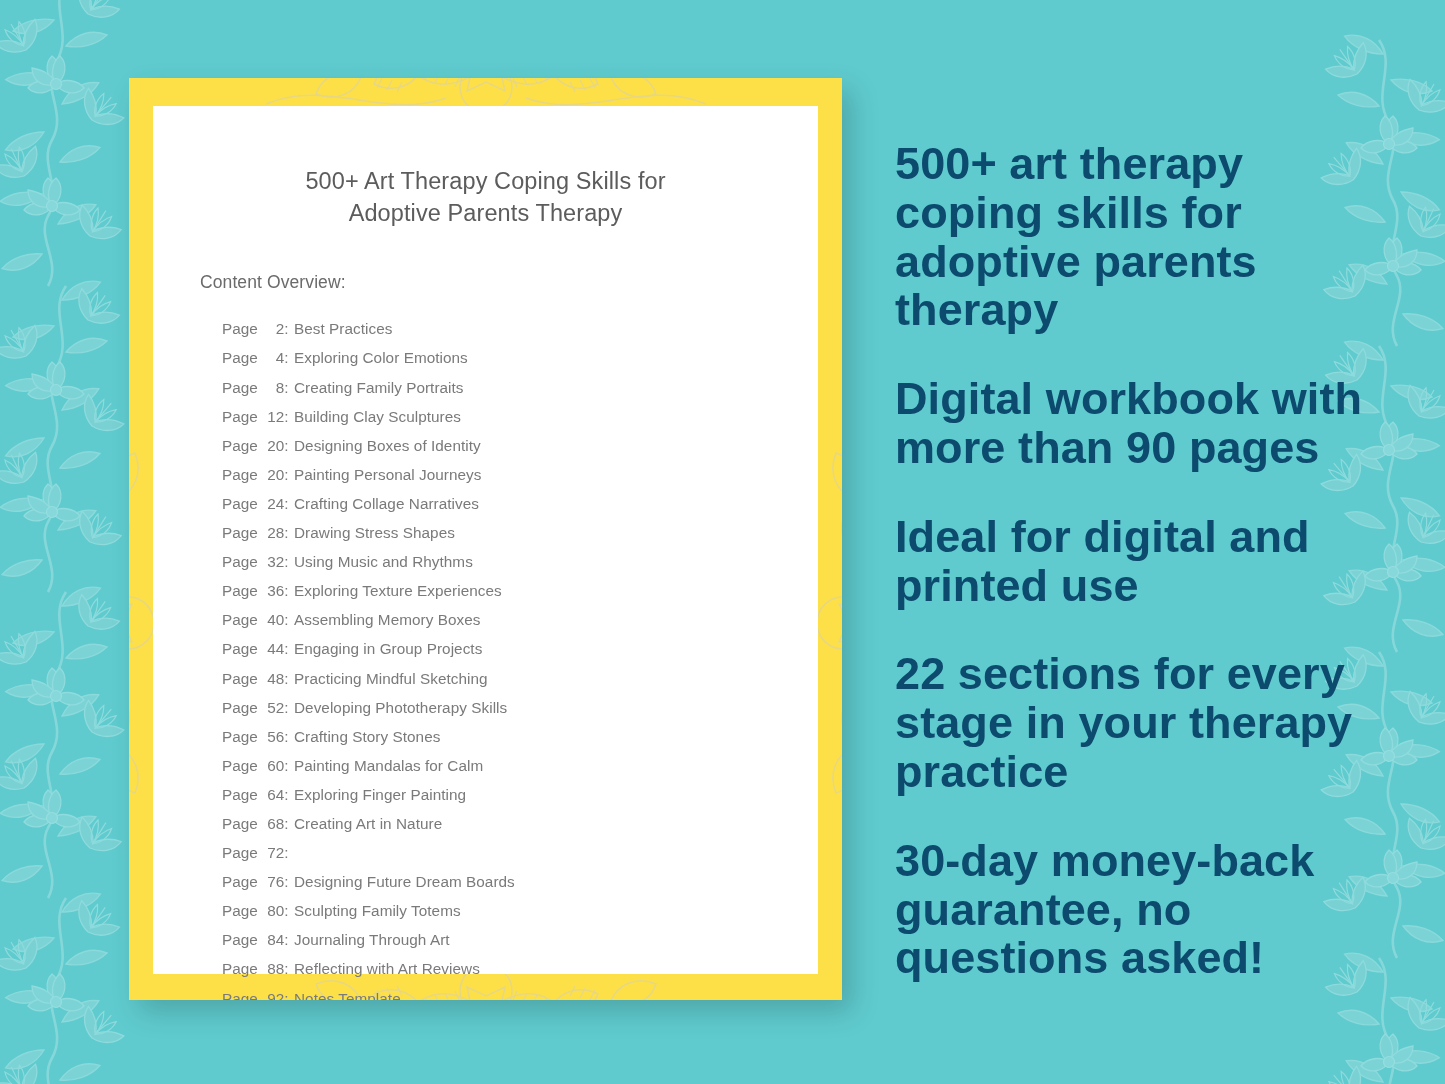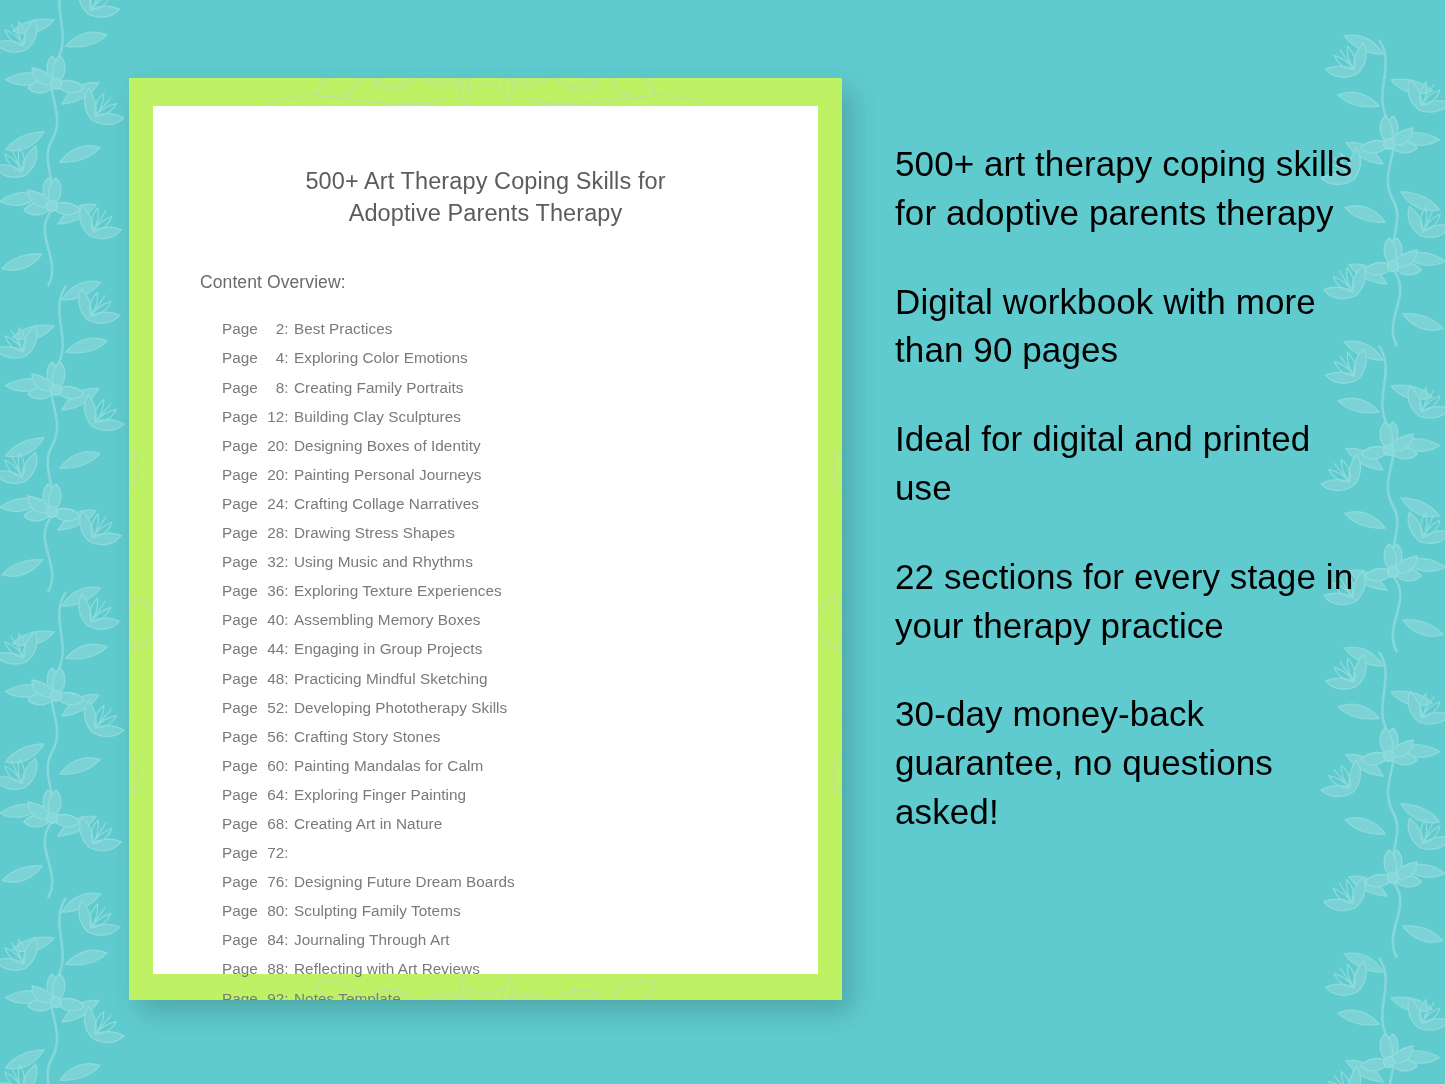--- a/index.html
+++ b/index.html
@@ -29,21 +29,21 @@
   .floral.right { right: -4px; transform: scaleX(-1); }
   .floral svg { display: block; width: 100%; height: 100%; }
 
   
   .doc-card {
     position: absolute;
     left: 129px;
     top: 78px;
     width: 713px;
     height: 922px;
-    background: #bef264;
+    background: #fde047;
     box-shadow: 10px 12px 26px rgba(0,0,0,.18);
     overflow: hidden;
   }
 
   .doc-watermark {
     position: absolute;
     inset: 0;
     pointer-events: none;
     opacity: .5;
   }
@@ -103,24 +103,24 @@
   .toc-label { flex: 0 1 auto; }
 
   
   .marketing {
     position: absolute;
     left: 895px;
     top: 140px;
     width: 470px;
   }
   .marketing-block {
-    color: #000000;
-    font-size: 35px;
+    color: #0c4a6e;
+    font-size: 45px;
     line-height: 48.8px;
-    font-weight: 400;
+    font-weight: 700;
     letter-spacing: .1px;
     margin-bottom: 40px;
   }
   .marketing-block:last-child { margin-bottom: 0; }
 </style>
 </head>
 <body>
 
 <div class="floral left">
   <svg viewBox="0 0 140 1084" preserveAspectRatio="none">

